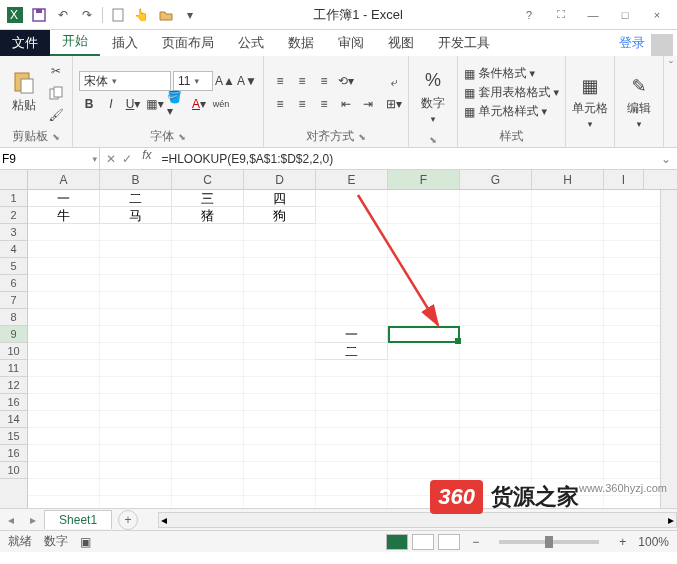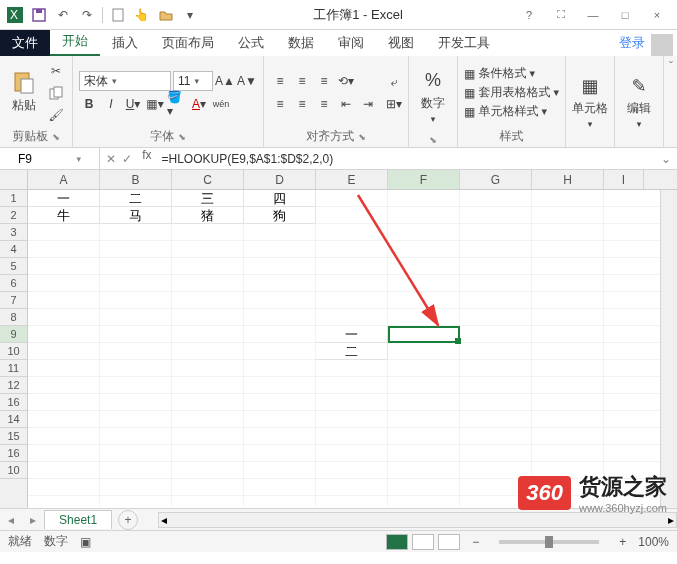--- a/index.html
+++ b/index.html
@@ -26,23 +26,23 @@
 .big-btn .ico{width:24px;height:24px;display:flex;align-items:center;justify-content:center;font-size:18px}
 .font-ctl{display:flex;flex-direction:column;gap:3px}
 .font-row{display:flex;gap:2px;align-items:center}
 .combo{height:20px;border:1px solid #bdbdbd;background:#fff;display:flex;align-items:center;padding:0 4px;font-size:12px;color:#333}
 .combo .dd{margin-left:4px;color:#666;font-size:9px}
 .icon-btn{width:20px;height:20px;display:flex;align-items:center;justify-content:center;color:#444;border:0;background:transparent}
 .align-ctl{display:flex;flex-direction:column;gap:3px}
 .styles-ctl{display:flex;flex-direction:column;gap:2px}
 .style-item{display:flex;align-items:center;gap:3px;font-size:11px;color:#444;white-space:nowrap}
 .namebox-row{height:22px;display:flex;border-bottom:1px solid #d4d4d4}
-.namebox{width:100px;border-right:1px solid #d4d4d4;display:flex;align-items:center;padding:0 18px;background:#fff;justify-content:space-between}
+.namebox{width:100px;border-right:1px solid #d4d4d4;display:flex;align-items:center;padding:0 2px;background:#fff;justify-content:space-between}
 .fx-btns{display:flex;align-items:center;gap:6px;padding:0 6px;color:#888}
-.fx-label{color:#666;padding:0 4px}
+.fx-label{font-style:italic;color:#666;padding:0 4px}
 .formula-bar{flex:1;display:flex;align-items:center;padding:0 6px;color:#333;background:#fff}
 .formula-bar .expand{margin-left:auto;color:#888}
 .sheet{position:relative;height:338px;display:flex;flex-direction:column}
 .colhdr{display:flex;height:20px;background:#f0f0f0;border-bottom:1px solid #ccc}
 .corner{width:28px;border-right:1px solid #ccc;background:#f0f0f0}
 .ch{border-right:1px solid #d4d4d4;text-align:center;color:#555;line-height:20px;font-size:12px}
 .ch.F{background:#d8e8d8}
 .grid-body{flex:1;display:flex;overflow:hidden}
 .rowhdr{width:28px;background:#f0f0f0;border-right:1px solid #ccc}
 .rh{height:17px;border-bottom:1px solid #d4d4d4;text-align:center;color:#555;line-height:17px;font-size:11px}
@@ -61,21 +61,21 @@
 .sheet-tabs .plus{width:20px;height:20px;border:1px solid #ccc;border-radius:50%;margin-left:6px;text-align:center;line-height:18px;color:#666}
 .sheet-tabs .hscroll{flex:1;margin-left:20px;height:16px;background:#f0f0f0;border:1px solid #d4d4d4;display:flex;align-items:center}
 .statusbar{height:22px;background:#f5f5f5;border-top:1px solid #d4d4d4;display:flex;align-items:center;padding:0 8px;color:#555;gap:12px}
 .statusbar .views{margin-left:auto;display:flex;gap:4px}
 .statusbar .view-btn{width:22px;height:16px;border:1px solid #bbb;background:#fff}
 .statusbar .view-btn.active{background:#217346}
 .zoom-slider{width:100px;height:4px;background:#ccc;position:relative;margin:0 8px}
 .zoom-slider .thumb{position:absolute;width:8px;height:12px;background:#888;top:-4px;left:46px}
 .watermark{position:absolute;right:10px;bottom:50px;display:flex;align-items:center;gap:8px;pointer-events:none}
 .wm-badge{background:#e53935;color:#fff;font-weight:bold;font-size:22px;padding:4px 8px;border-radius:4px;font-style:italic}
-.wm-text{display:flex;flex-direction:column}
+.wm-text{display:flex;flex-direction:row}
 .wm-text .t1{font-size:22px;font-weight:bold;color:#222}
 .wm-text .t2{font-size:11px;color:#888}
 svg{display:block}
 </style>
 </head>
 <body>
 
 <div class="titlebar">
   <div class="qat">
     <div class="btn">

